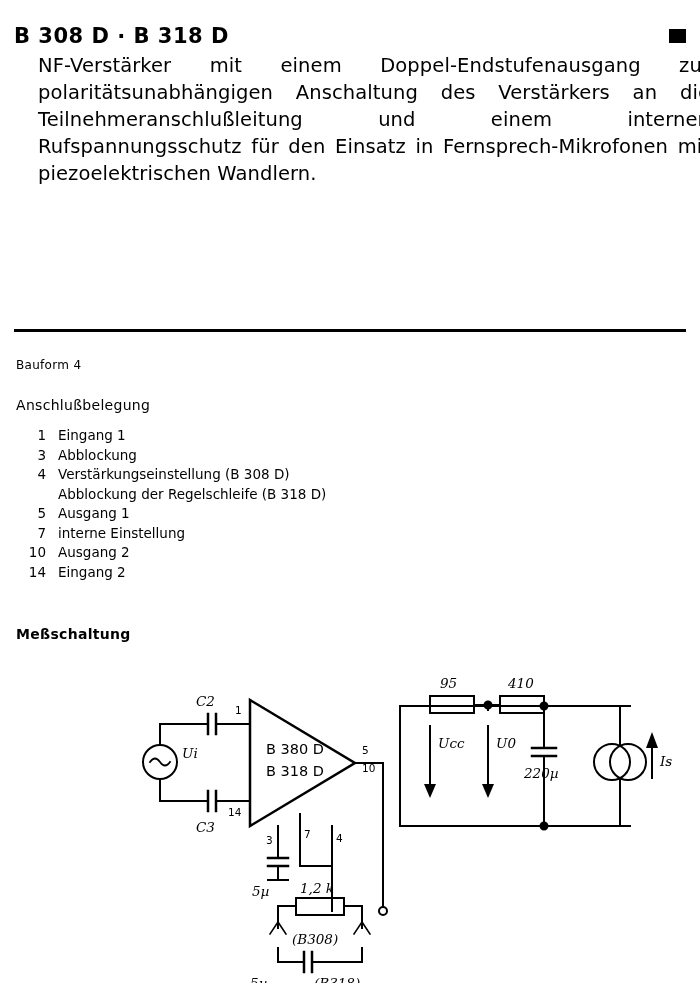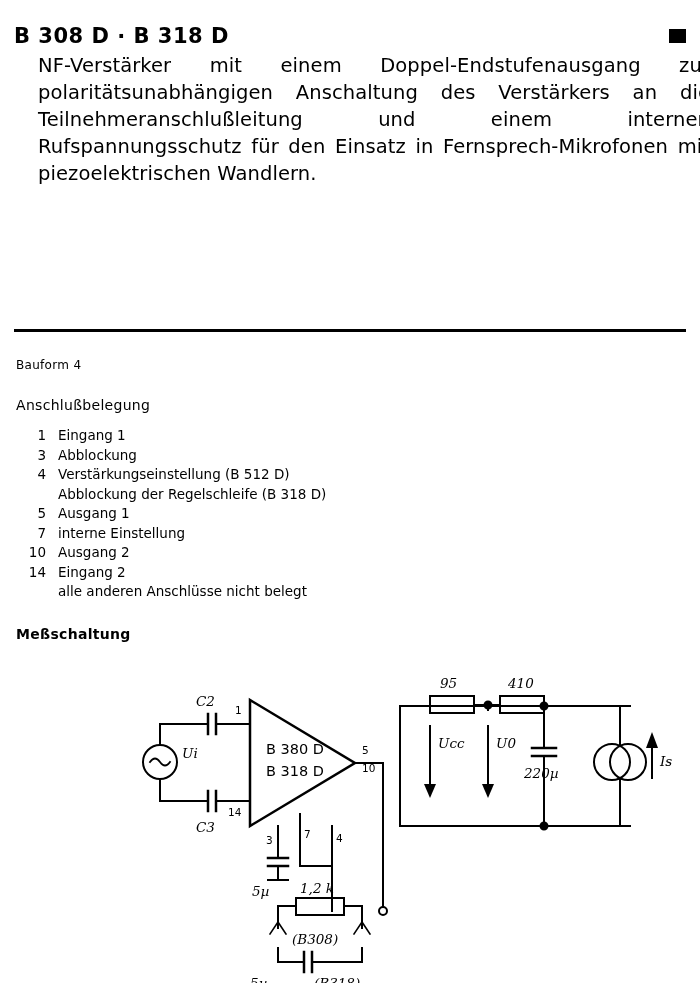--- a/index.html
+++ b/index.html
@@ -163,40 +163,39 @@
     <div class="pin-row">
       <div class="pin-num">1</div>
       <div class="pin-txt">Eingang 1</div>
     </div>
     <div class="pin-row">
       <div class="pin-num">3</div>
       <div class="pin-txt">Abblockung</div>
     </div>
     <div class="pin-row">
       <div class="pin-num">4</div>
-      <div class="pin-txt">Verstärkungseinstellung  (B 512 D)</div>
+      <div class="pin-txt">Verstärkungseinstellung  (B 308 D)</div>
     </div>
     <div class="pin-sub">Abblockung der Regelschleife  (B 318 D)</div>
     <div class="pin-row">
       <div class="pin-num">5</div>
       <div class="pin-txt">Ausgang 1</div>
     </div>
     <div class="pin-row">
       <div class="pin-num">7</div>
       <div class="pin-txt">interne Einstellung</div>
     </div>
     <div class="pin-row">
       <div class="pin-num">10</div>
       <div class="pin-txt">Ausgang 2</div>
     </div>
     <div class="pin-row">
       <div class="pin-num">14</div>
       <div class="pin-txt">Eingang 2</div>
     </div>
-    <div class="pin-sub">alle anderen Anschlüsse nicht belegt</div>
   </div>
 
   <div class="mess-head">Meßschaltung</div>
 
   <div class="schematic">
     <svg width="580" height="330" viewBox="0 0 580 330" xmlns="http://www.w3.org/2000/svg">
       <g stroke="#000" stroke-width="2" fill="none" stroke-linecap="square">
 
         <circle cx="60" cy="96" r="17"></circle>
         <path d="M50 96 q5 -7 10 0 q5 7 10 0" stroke-width="1.8"></path>

